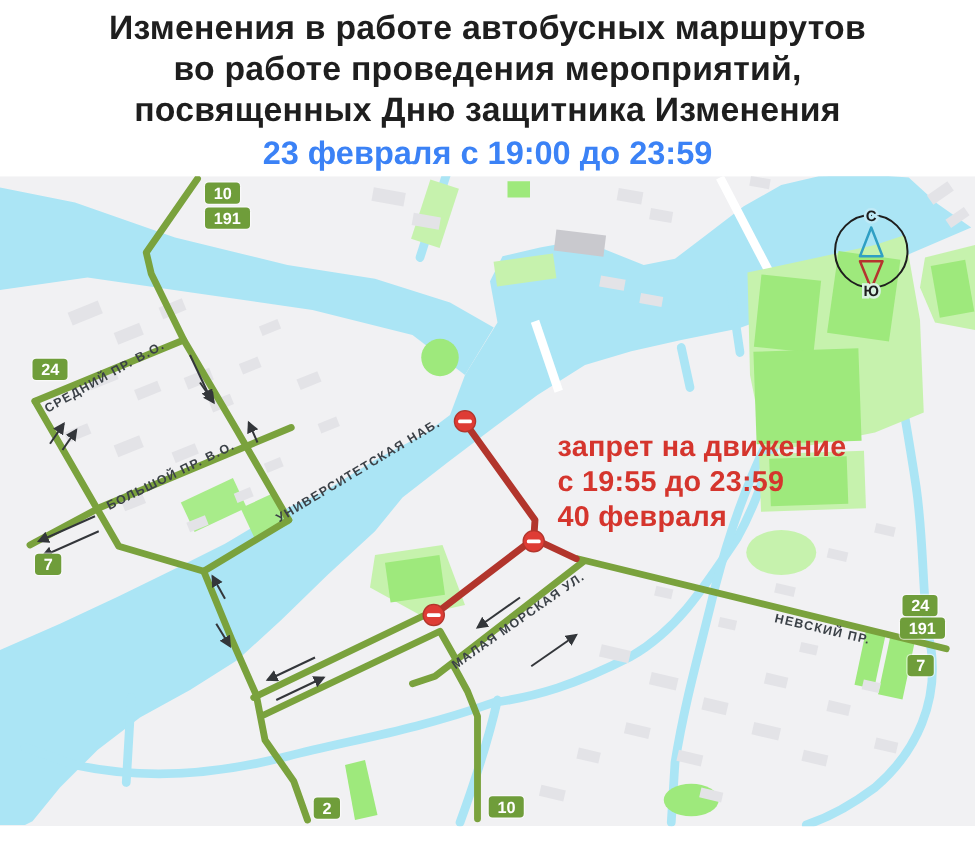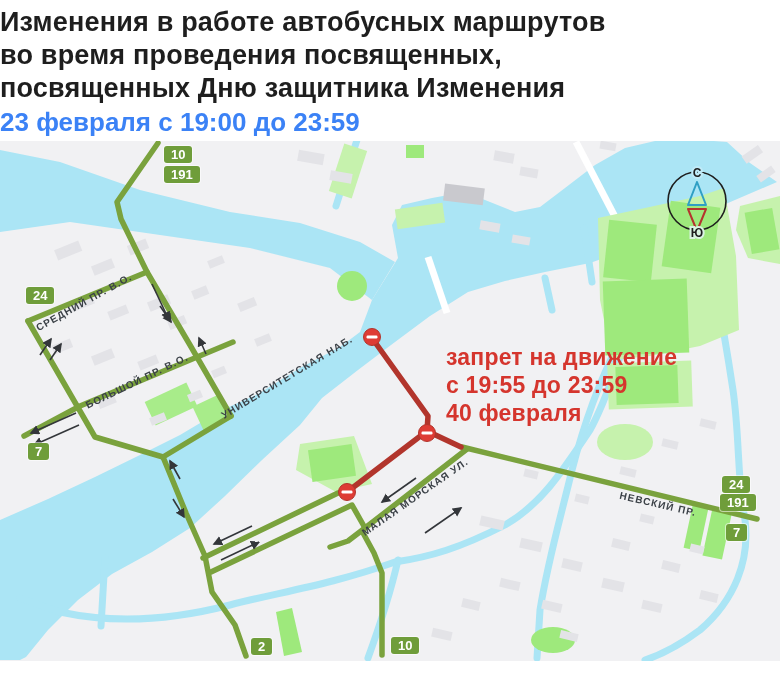--- a/index.html
+++ b/index.html
@@ -1,20 +1,20 @@
 <!DOCTYPE html>
 <html><head>
 <meta charset="utf-8">
 <style>
   html,body{margin:0;padding:0;}
   body{
     width:780px;height:681px;position:relative;overflow:hidden;
     background:#ffffff;font-family:"Liberation Sans",sans-serif;
   }
-  .header{position:absolute;top:6px;left:0;width:780px;z-index:5;}
+  .header{position:absolute;top:6px;left:0;width:780px;text-align:center;z-index:5;}
   .title-line{font-size:27px;font-weight:bold;color:#1e1e1e;line-height:33px;letter-spacing:.2px;}
   .subtitle{font-size:26px;font-weight:bold;color:#3b82f6;line-height:32px;margin-top:1px;}
   .map-wrap{position:absolute;left:0;top:0;width:780px;height:681px;}
   svg{position:absolute;left:0;top:0;}
   .badge{
     position:absolute;background:#6f9d3a;color:#fff;font-weight:bold;
     font-size:13px;line-height:17px;padding:0 7px;border-radius:3px;
     text-align:right;z-index:6;box-shadow:0 0 0 1px rgba(255,255,255,.55);
   }
   .slabel{
@@ -25,21 +25,21 @@
   .annotation{
     position:absolute;left:446px;top:343px;z-index:6;
     color:#d5352d;font-size:23px;font-weight:bold;line-height:28px;letter-spacing:.2px;
   }
 </style>
 </head>
 <body>
 
 <div class="header">
   <div class="title-line">Изменения в работе автобусных маршрутов</div>
-  <div class="title-line">во время проведения посвященных,</div>
+  <div class="title-line">во работе проведения мероприятий,</div>
   <div class="title-line">посвященных Дню защитника Изменения</div>
   <div class="subtitle">23 февраля с 19:00 до 23:59</div>
 </div>
 
 <div class="map-wrap">
 
 <svg width="780" height="681" viewBox="0 0 780 681">
   <defs>
     <marker id="ah" markerWidth="7" markerHeight="7" refX="5" refY="3" orient="auto">
       <path d="M0,0 L6,3 L0,6 Z" fill="#33363a"></path>

